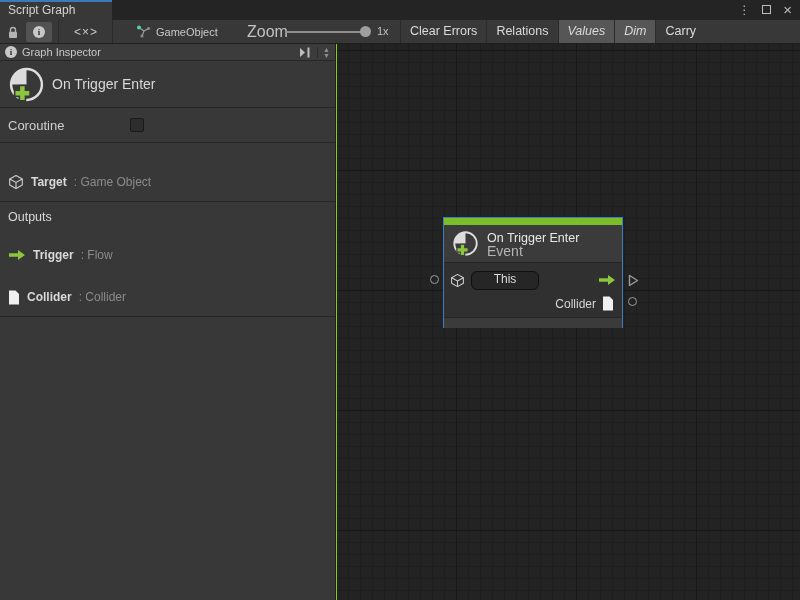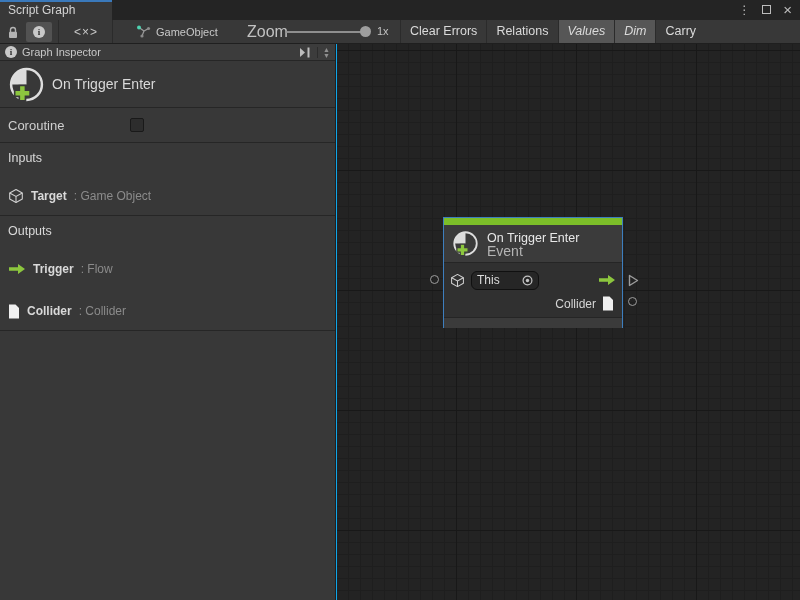--- a/index.html
+++ b/index.html
@@ -1,19 +1,19 @@
 <!DOCTYPE html>
 <html><head>
 <meta charset="utf-8">
 <style>
   * { margin:0; padding:0; box-sizing:border-box; }
   html,body { width:800px; height:600px; overflow:hidden; background:#282828;
     font-family:"Liberation Sans", sans-serif; font-size:12px; color:#cccccc;
     -webkit-font-smoothing:antialiased; }
-  .window { position:relative; width:800px; height:600px; background:#0ea5e9; overflow:hidden; }
+  .window { position:relative; width:800px; height:600px; background:#84cc16; overflow:hidden; }
 
   
   .tabbar { position:absolute; left:0; top:0; width:800px; height:20px; background:#242424; }
   .tab { position:absolute; left:0; top:0; width:112px; height:20px; background:#383838;
     border-top:2px solid #3A79BB; color:#d4d4d4; font-size:12px; line-height:17px; padding-left:8px; }
   .win-controls { position:absolute; right:8px; top:1px; display:flex; gap:12px; align-items:center; height:18px; }
   .win-btn { color:#bdbdbd; font-size:13px; line-height:16px; cursor:default; }
   .maximize-box { width:9px; height:9px; border:1px solid #bdbdbd; }
   .kebab { font-size:12px; letter-spacing:0; }
 
@@ -77,21 +77,21 @@
     border:1px solid #3D7EBE; background:#303030; display:flex; flex-direction:column; }
   .node-accent { height:7px; background:#7CBE29; flex:0 0 auto; }
   .node-header { height:37px; background:#3b3b3b; display:flex; align-items:center; gap:8px;
     padding:0 8px; flex:0 0 auto; }
   .node-title { font-size:12.5px; color:#e8e8e8; line-height:14px; }
   .node-sub { font-size:14px; color:#b4b4b4; line-height:12px; }
   .node-body { flex:1; border-top:1px solid #252525; padding:5px 6px 2px 6px; display:flex;
     flex-direction:column; }
   .body-row1 { display:flex; align-items:center; gap:6px; height:24px; }
   .this-field { width:68px; height:19px; background:#262626; border:1px solid #101010; border-radius:6px;
-    display:flex; align-items:center; padding:0 5px; gap:4px; }
+    display:flex; align-items:center; padding:0 5px; gap:4px;flex-direction:column; }
   .this-field .val { flex:1; font-size:12px; color:#dcdcdc; }
   .body-row1 .grow { flex:1; }
   .body-row2 { display:flex; align-items:center; justify-content:flex-end; gap:6px; height:23px; padding-right:2px; }
   .collider-lbl { font-size:12px; color:#d6d6d6; }
   .node-footer { height:11px; background:#3b3b3b; border-top:1px solid #252525; flex:0 0 auto; }
 
   .port-circle { position:absolute; width:9px; height:9px; border:1.5px solid #9c9c9c; border-radius:50%; }
   .port-circle.pleft { left:93px; top:231px; }
   .port-circle.pright { left:291px; top:253px; }
   .port-triangle { position:absolute; left:291px; top:230px; }
@@ -178,21 +178,20 @@
       </svg>
       <span class="title-text">On Trigger Enter</span>
     </div>
 
     <div class="coroutine-row">
       <span class="lbl">Coroutine</span>
       <div class="checkbox"></div>
     </div>
 
     <div class="io-section">
-      <div class="io-title">Inputs</div>
       <div class="io-row">
         <svg width="16" height="16" viewBox="0 0 16 16">
           <path d="M8 1.5 L14.3 5 v6 L8 14.5 L1.7 11 V5 Z" fill="none" stroke="#cfcfcf" stroke-width="1.1" stroke-linejoin="round"></path>
           <path d="M1.7 5 L8 8.4 L14.3 5 M8 8.4 V14.5" fill="none" stroke="#cfcfcf" stroke-width="1.1"></path>
         </svg>
         <span class="io-name">Target</span>
         <span class="io-type">: Game Object</span>
       </div>
     </div>
 

